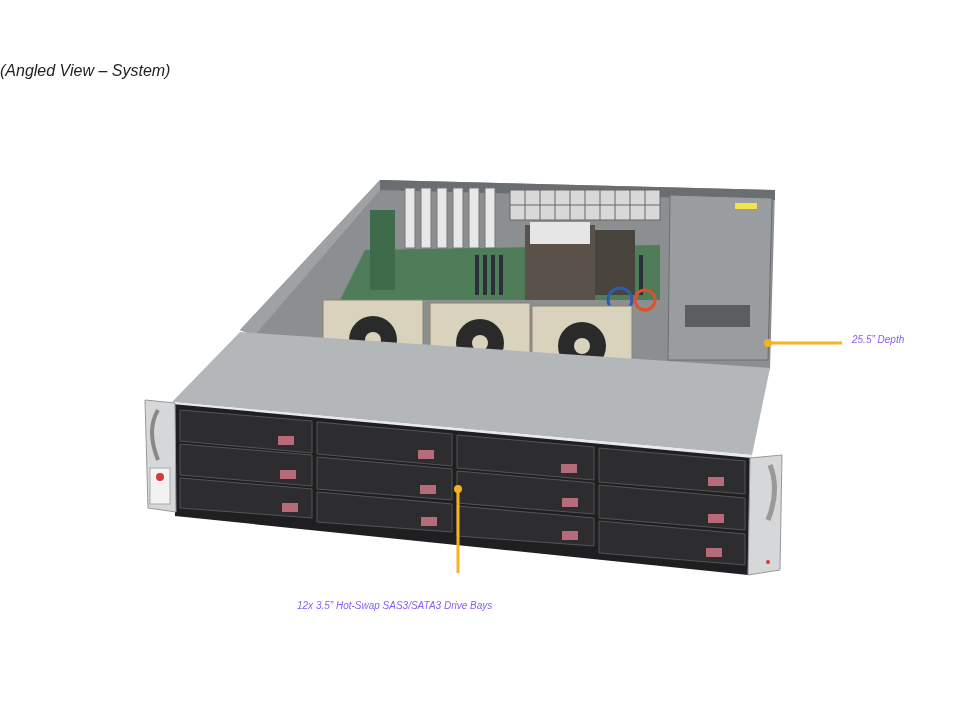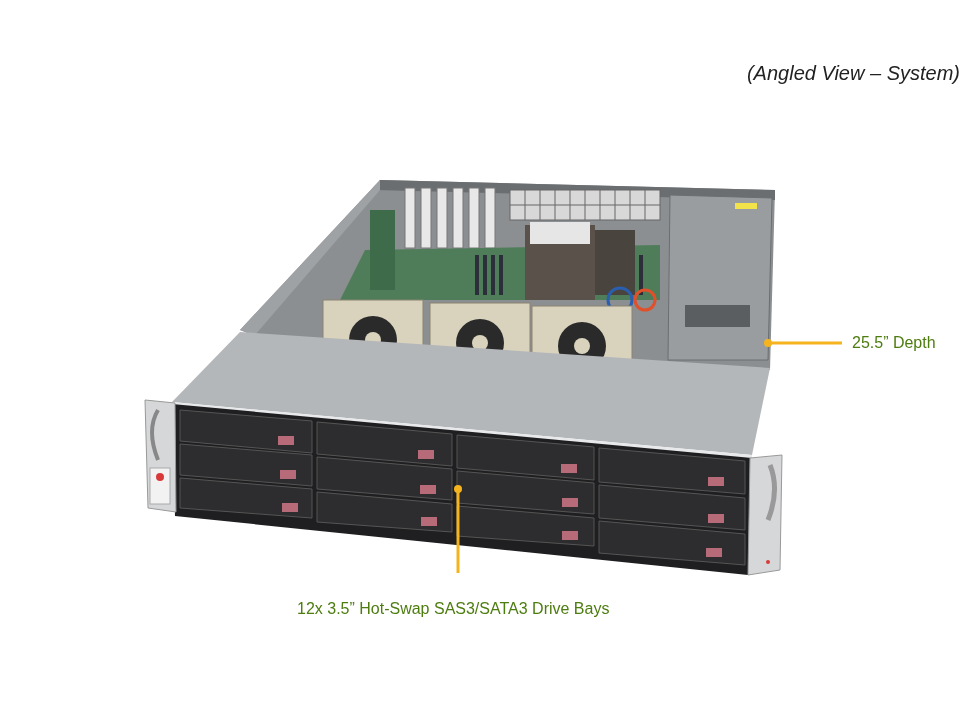--- a/index.html
+++ b/index.html
@@ -1,18 +1,18 @@
 <!DOCTYPE html>
 <html><head>
 <meta charset="utf-8">
 <style>
   html, body { margin:0; padding:0; background:#ffffff; }
   body { width:960px; height:720px; position:relative; overflow:hidden; font-family:"Liberation Sans", sans-serif; color:#222; }
-  .title { position:absolute; top:62px; left:0; width:960px; text-align:right; font-size:20px; font-style:italic; color:#222; }
-  .callout-text { position:absolute; font-size:16px; color:#4d7c0f; white-space:nowrap; }
+  .title { position:absolute; top:62px; left:0; width:960px; text-align:left; font-size:16px; font-style:italic; color:#222; }
+  .callout-text { position:absolute; font-size:10px; color:#8b5cf6; white-space:nowrap;font-style:italic; }
   #depth-label { left:852px; top:334px; }
   #bays-label { left:297px; top:580px;margin-top:20px; }
   svg#server { position:absolute; left:0; top:0; }
 </style>
 </head>
 <body>
 
 <div class="title">(Angled View – System)</div>
 
 <svg id="server" width="960" height="720" viewBox="0 0 960 720">

